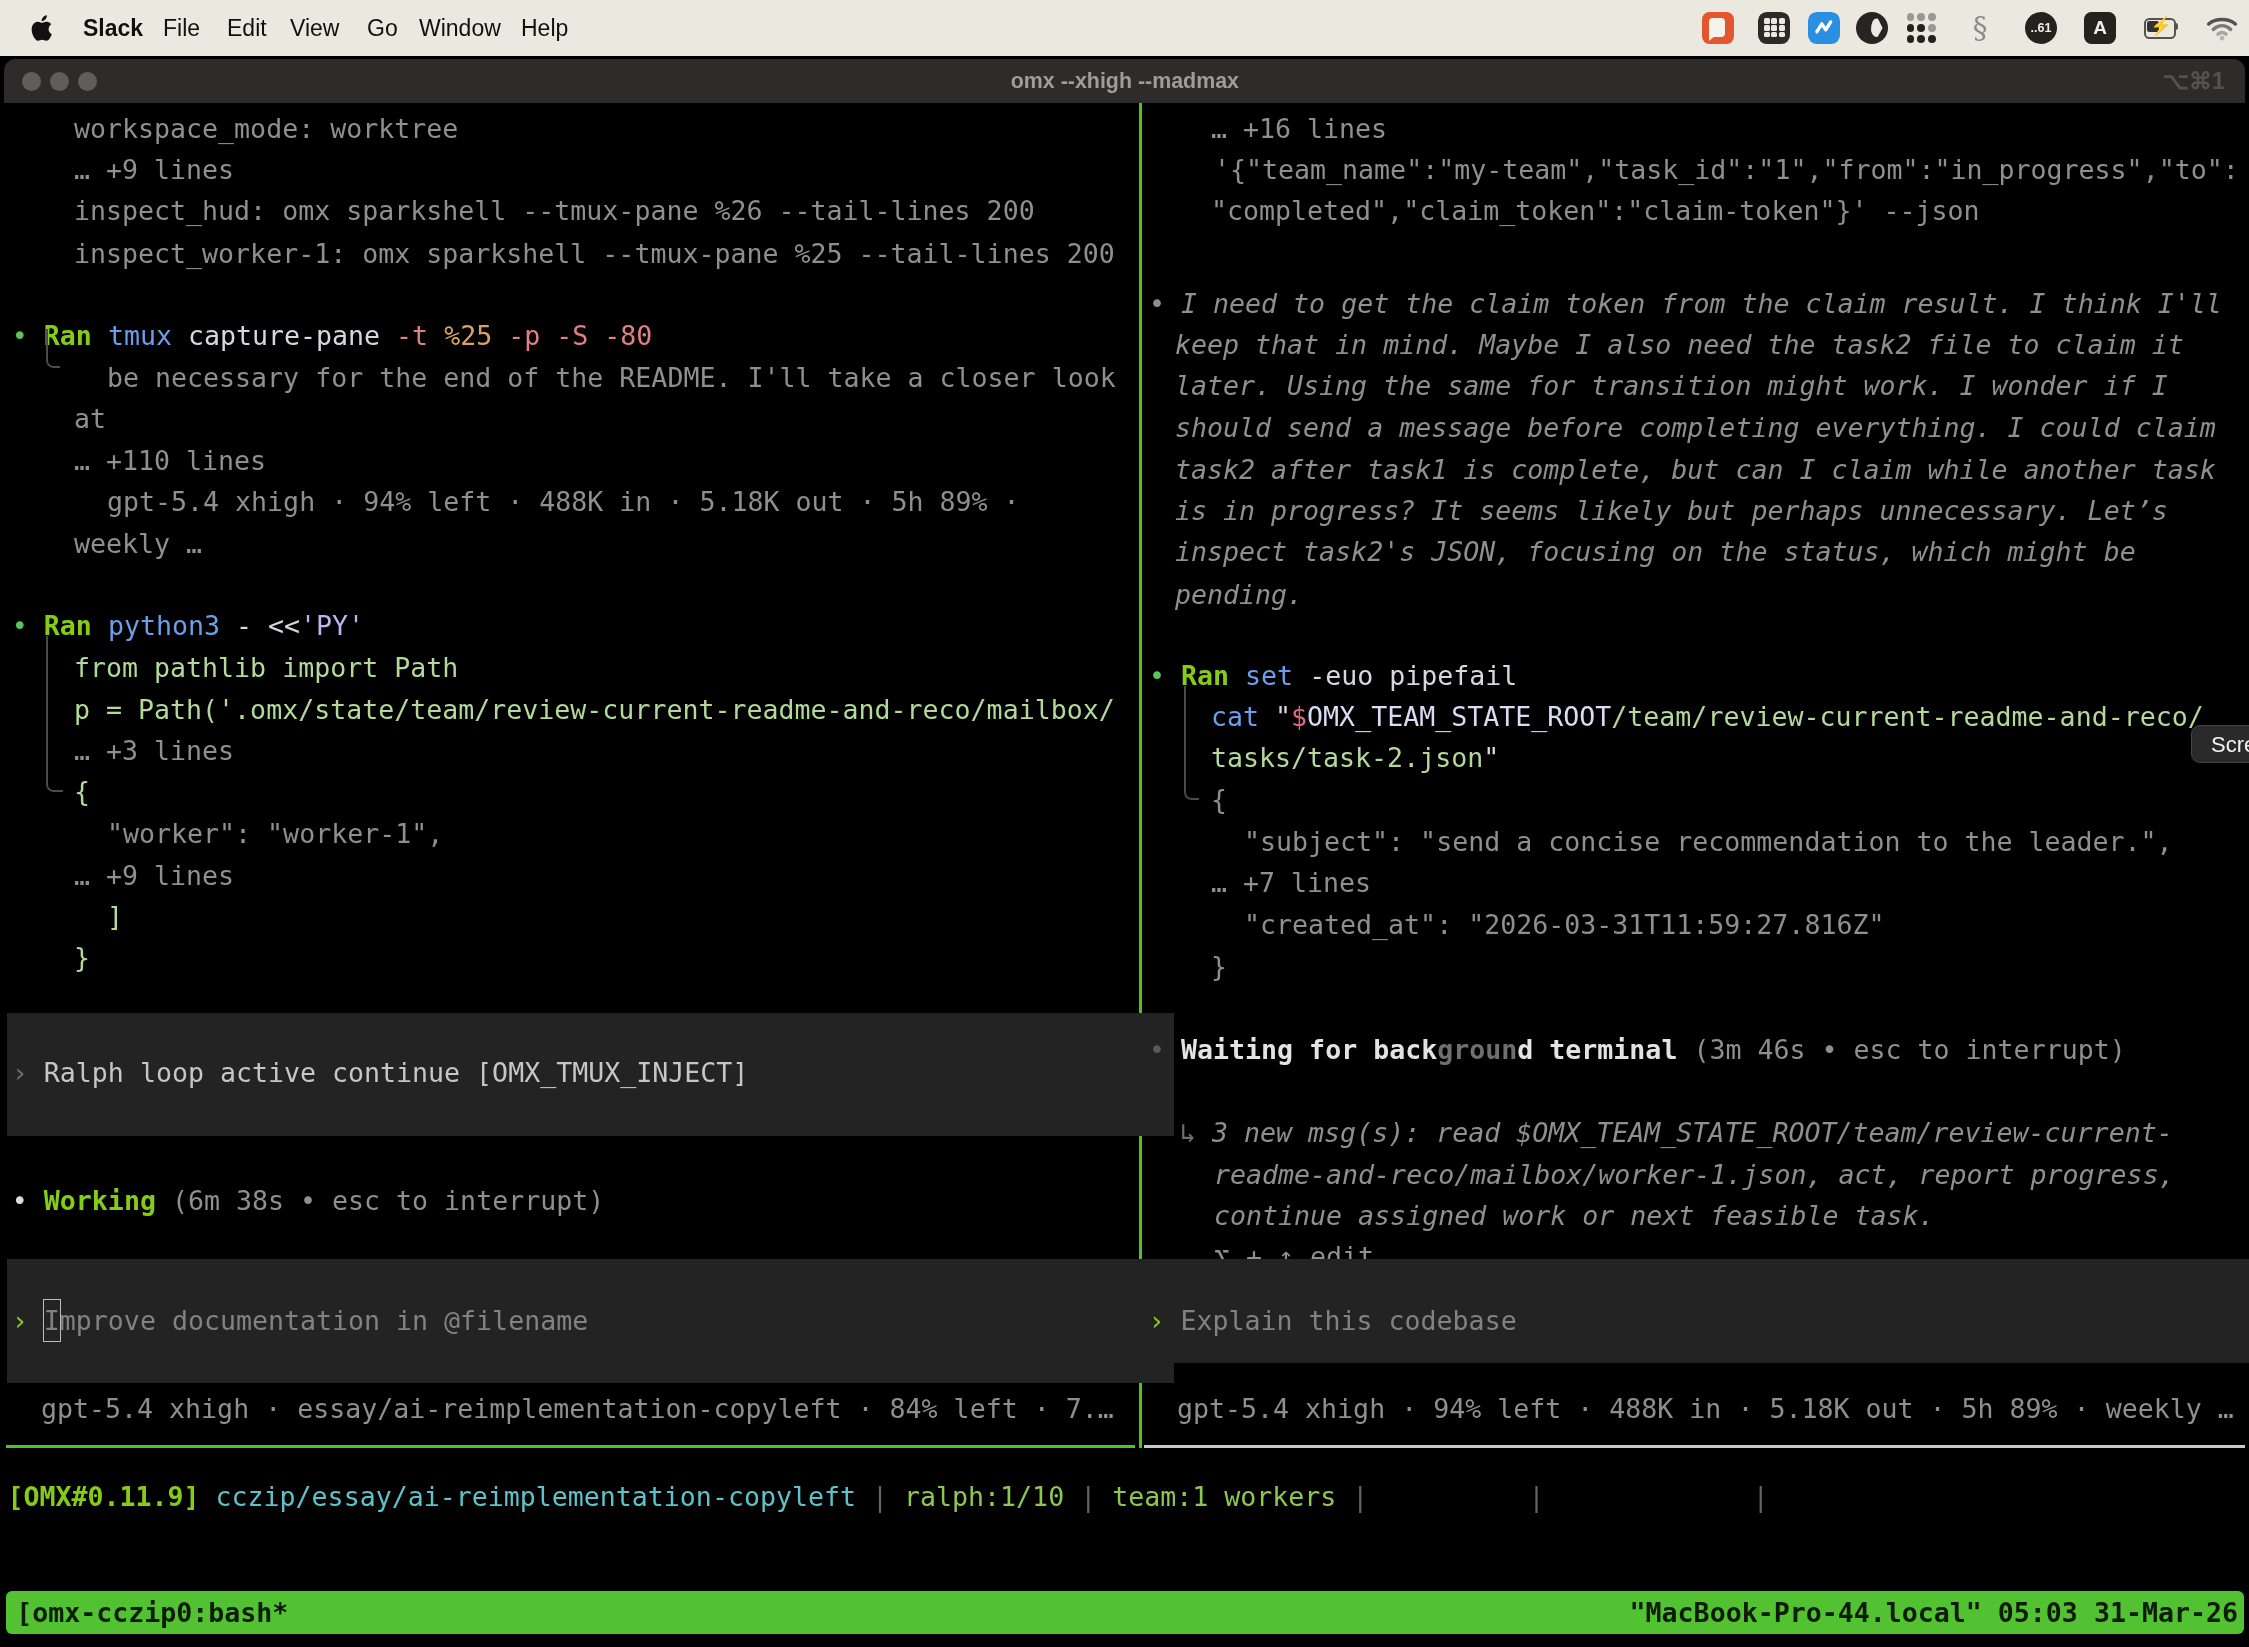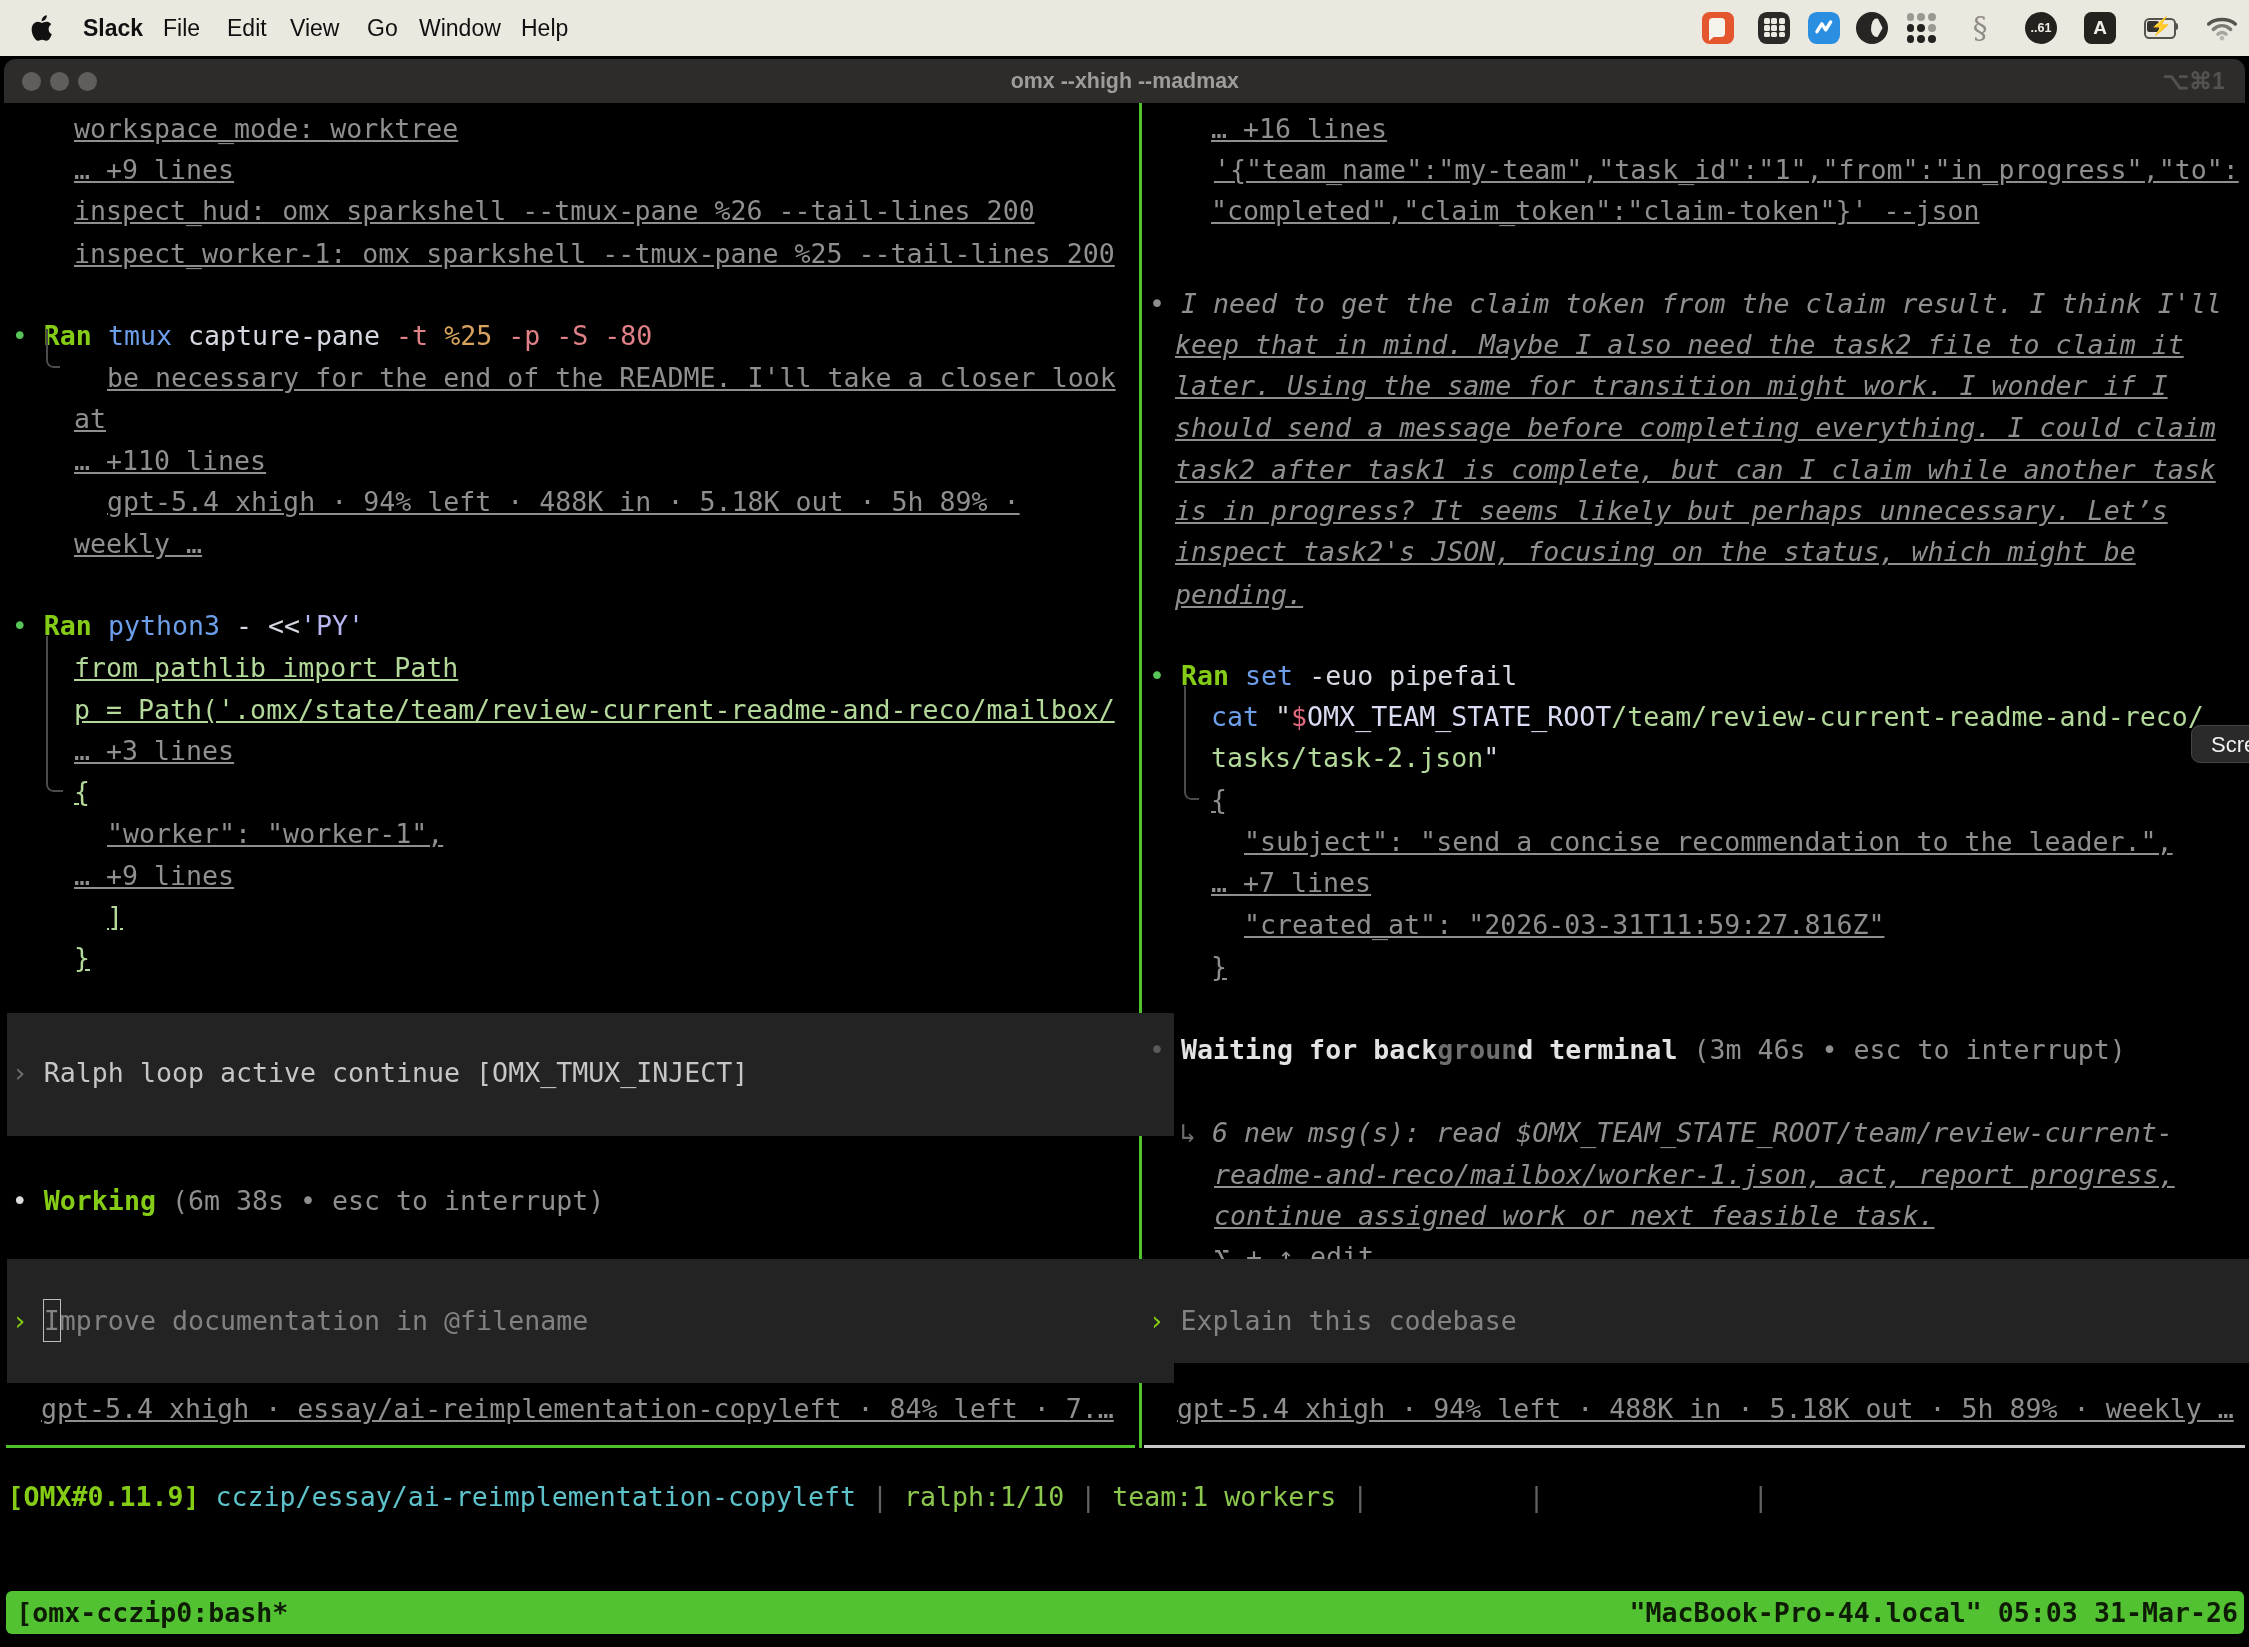--- a/index.html
+++ b/index.html
@@ -46,21 +46,21 @@
   .titlebar{position:absolute;left:4.4px;top:59px;width:2241px;height:44px;background:#2d2c2a;
             border-radius:11.8px 11.8px 0 0;}
   .tl-dot{position:absolute;top:12.5px;width:19px;height:19px;border-radius:50%;background:#5f5e5b;}
   .win-title{position:absolute;left:0;top:0;width:100%;height:44px;line-height:44px;text-align:center;
              color:#9e9d99;font-size:21.4px;font-weight:700;}
   .win-shortcut{position:absolute;right:20.7px;top:0;height:44px;line-height:44px;color:#53524f;
                 font-size:23px;font-weight:700;}
   .terminal{position:absolute;left:4.4px;top:103px;width:2241px;height:1544px;background:#000;}
 
   
-  .line{position:absolute;font:400 26.6px/41px "DejaVu Sans Mono",monospace;color:#8f8f8f;white-space:pre;text-decoration:underline;}
+  .line{position:absolute;font:400 26.6px/41px "DejaVu Sans Mono",monospace;color:#8f8f8f;white-space:pre;}
   .row{position:absolute;font:400 26.6px/41px "DejaVu Sans Mono",monospace;color:#8f8f8f;white-space:normal;}
   .sg{white-space:pre;}
   .it{font-style:italic;}
   .bld{font-weight:700;}
   .wht{color:#84cc16;}
   .ltw{color:#d5d8e0;}
   .blu{color:#6d9ee9;}
   .grn{color:#b3d99a;}
   .pnk{color:#e08087;}
   .org{color:#d8a35f;}
@@ -271,21 +271,21 @@
 <div class="line" style="left:1211px;top:946px">}</div>
 
 <div class="row" style="left:1149px;top:1029px">
   <span class="sg" style="color:#5a5a5a">•</span>
   <span class="sg bld" style="color:#e3e3e3">Waiting for back</span><span class="sg bld" style="color:#6f6f6f">groun</span><span class="sg bld" style="color:#e3e3e3">d terminal</span>
   <span class="sg">(3m 46s • esc to interrupt)</span>
 </div>
 
 <div class="row" style="left:1180px;top:1112px">
   <span class="sg dim">↳</span>
-  <span class="sg it">6 new msg(s): read $OMX_TEAM_STATE_ROOT/team/review-current-</span>
+  <span class="sg it">3 new msg(s): read $OMX_TEAM_STATE_ROOT/team/review-current-</span>
 </div>
 <div class="line it" style="left:1214px;top:1154px">readme-and-reco/mailbox/worker-1.json, act, report progress,</div>
 <div class="line it" style="left:1214px;top:1195px">continue assigned work or next feasible task.</div>
 <div class="line" style="left:1214px;top:1236px">⌥ + ↑ edit</div>
 
 <div class="band" style="left:1144px;top:1259px;width:1100px;height:104px">
   <div class="row" style="left:4.4px;top:41px">
     <span class="sg wht">›</span>
     <span class="sg" style="color:#828282">Explain this codebase</span>
   </div>

